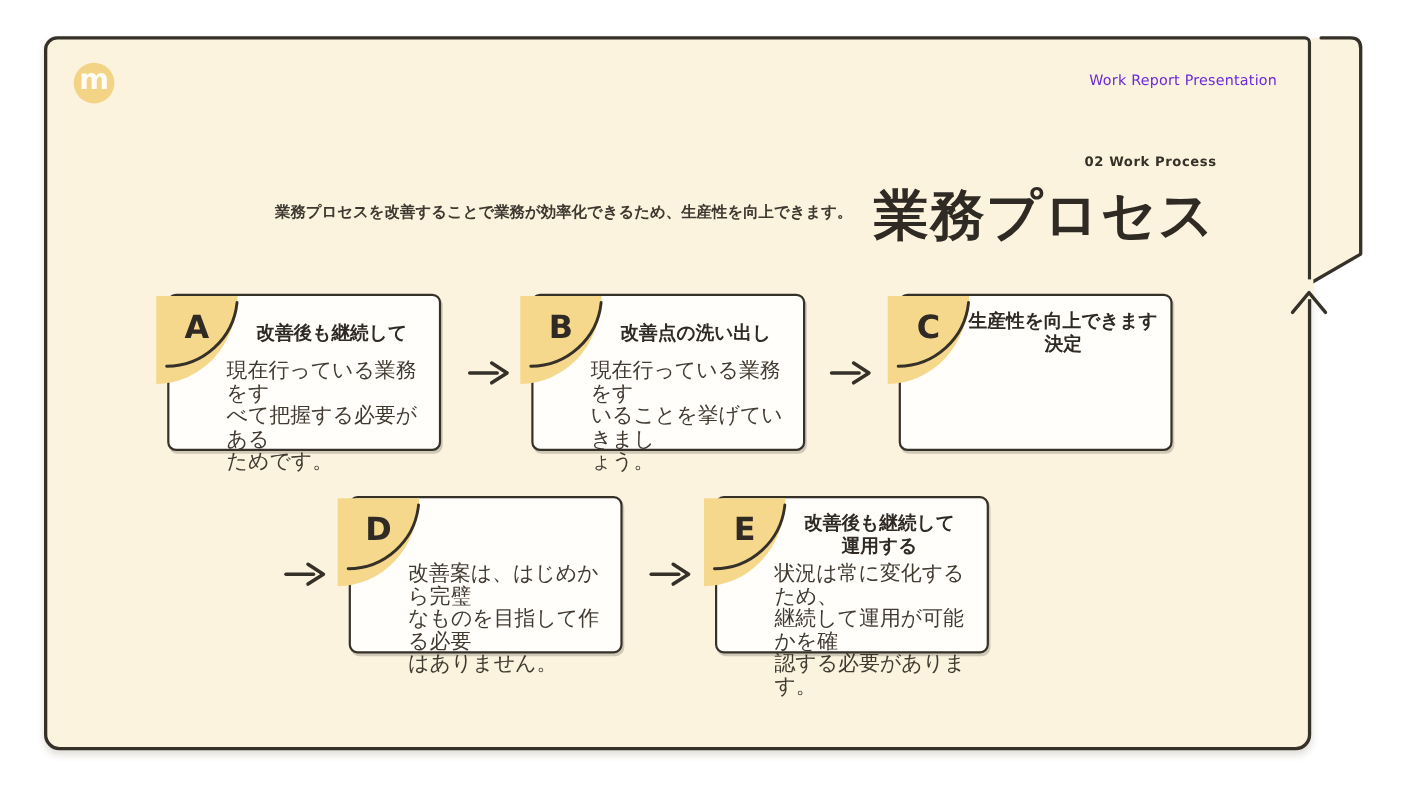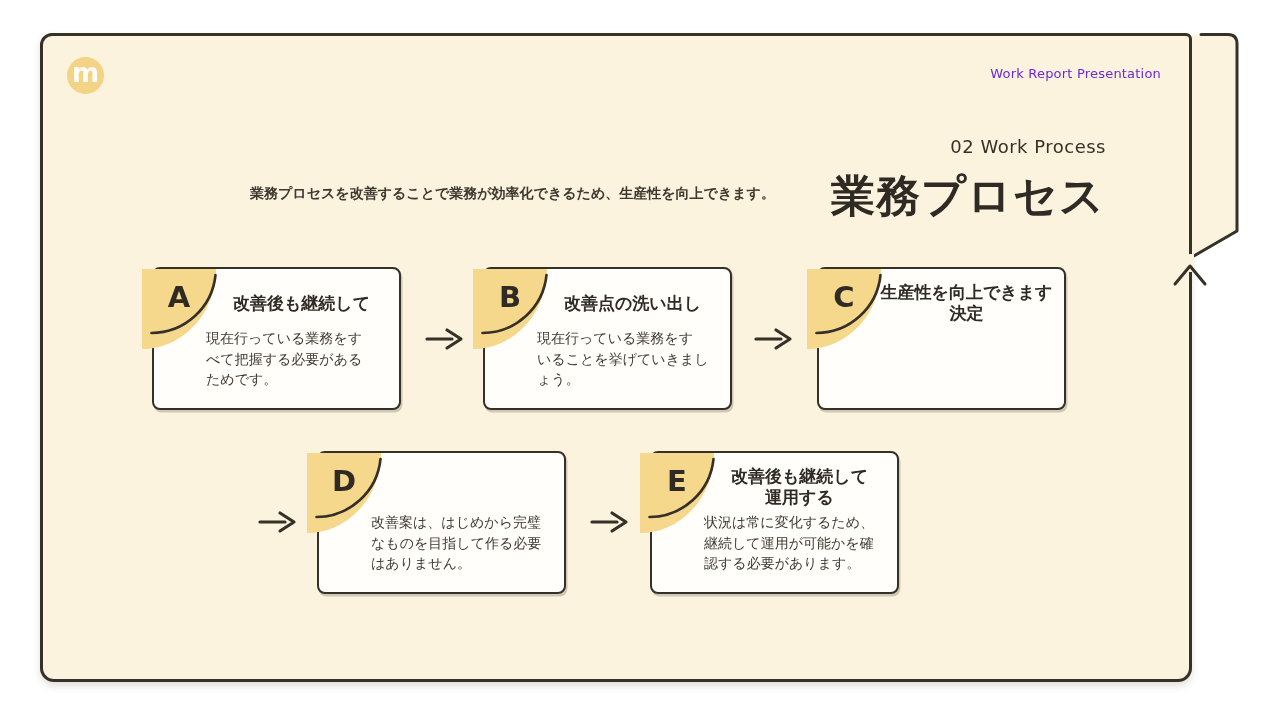--- a/index.html
+++ b/index.html
@@ -17,25 +17,25 @@
   .logo {
     position:absolute; left:24px; top:21px; width:37px; height:37px;
     border-radius:50%; background:#f3d385; color:#fffdf5;
     font-size:26px; font-weight:bold; line-height:33px; text-align:center;
   }
   .header-note {
     position:absolute; right:28px; top:29px; font-size:13px; line-height:18px;
     color:#6d28d9; letter-spacing:.2px;
   }
   .section-label {
-    position:absolute; right:83px; top:100px; font-size:18px; line-height:22px;
-    font-weight:normal; color:#353028; letter-spacing:.5px; text-align:right;
+    position:absolute; right:83px; top:100px; font-size:12px; line-height:22px;
+    font-weight:bold; color:#353028; letter-spacing:.5px; text-align:right;
   }
   .page-title {
-    position:absolute; right:84px; top:134px; font-size:44px; line-height:52px;
+    position:absolute; right:84px; top:134px; font-size:50px; line-height:52px;
     font-weight:900; color:#2f2a24; letter-spacing:1px; text-align:left;
   }
   .subtitle {
     position:absolute; left:207px; top:147px; font-size:14px; line-height:20px;
     color:#3e3830;
     font-weight:bold;
   }
   .step-card {
     position:absolute; width:249px; height:143px; background:#fffefb;
     border:2.5px solid #353028; border-radius:8px;
@@ -60,21 +60,21 @@
     display:flex; align-items:center; justify-content:center;
   }
   .step-title {
     position:absolute; left:56px; right:6px; top:11px; height:46px;
     display:flex; align-items:center; justify-content:center; text-align:center;
     font-size:17px; font-weight:bold; line-height:21px; color:#2f2a24;
     white-space:pre-line;
   }
   .step-body {
     position:absolute; left:52px; right:8px; top:59px;
-    font-size:14px; line-height:20.5px; color:#413a31; white-space:pre-line;
+    font-size:19px; line-height:20.5px; color:#413a31; white-space:pre-line;font-family:Liberation Serif, serif;
   }
   .flow-arrow { position:absolute; width:42px; height:30px; overflow:visible; }
   .arr-1 { left:381px; top:288px; }
   .arr-2 { left:710px; top:288px; }
   .arr-3 { left:214px; top:471px; }
   .arr-4 { left:546px; top:471px; }
   .page-fold { position:absolute; left:1149px; top:-3px; width:48px; height:230px; overflow:visible; }
   .fold-gap {
     position:absolute; left:1145px; top:218px; width:6px; height:18px;
     background:#fbf3de;

